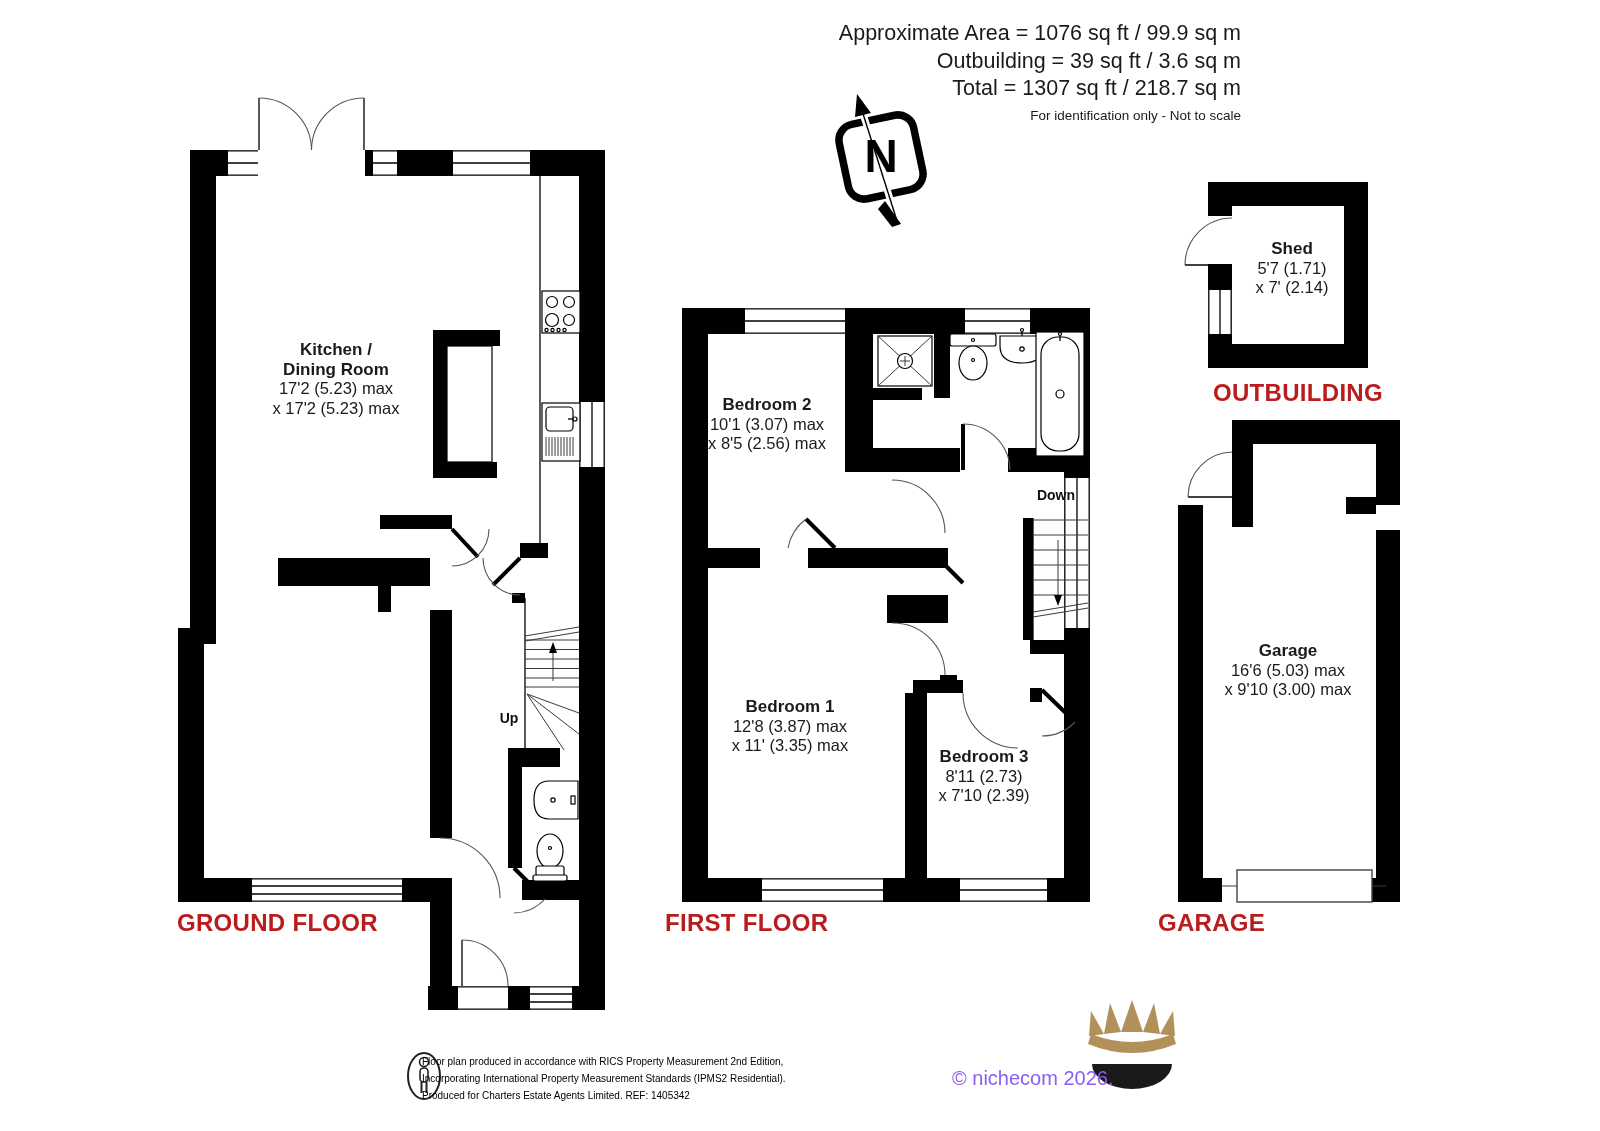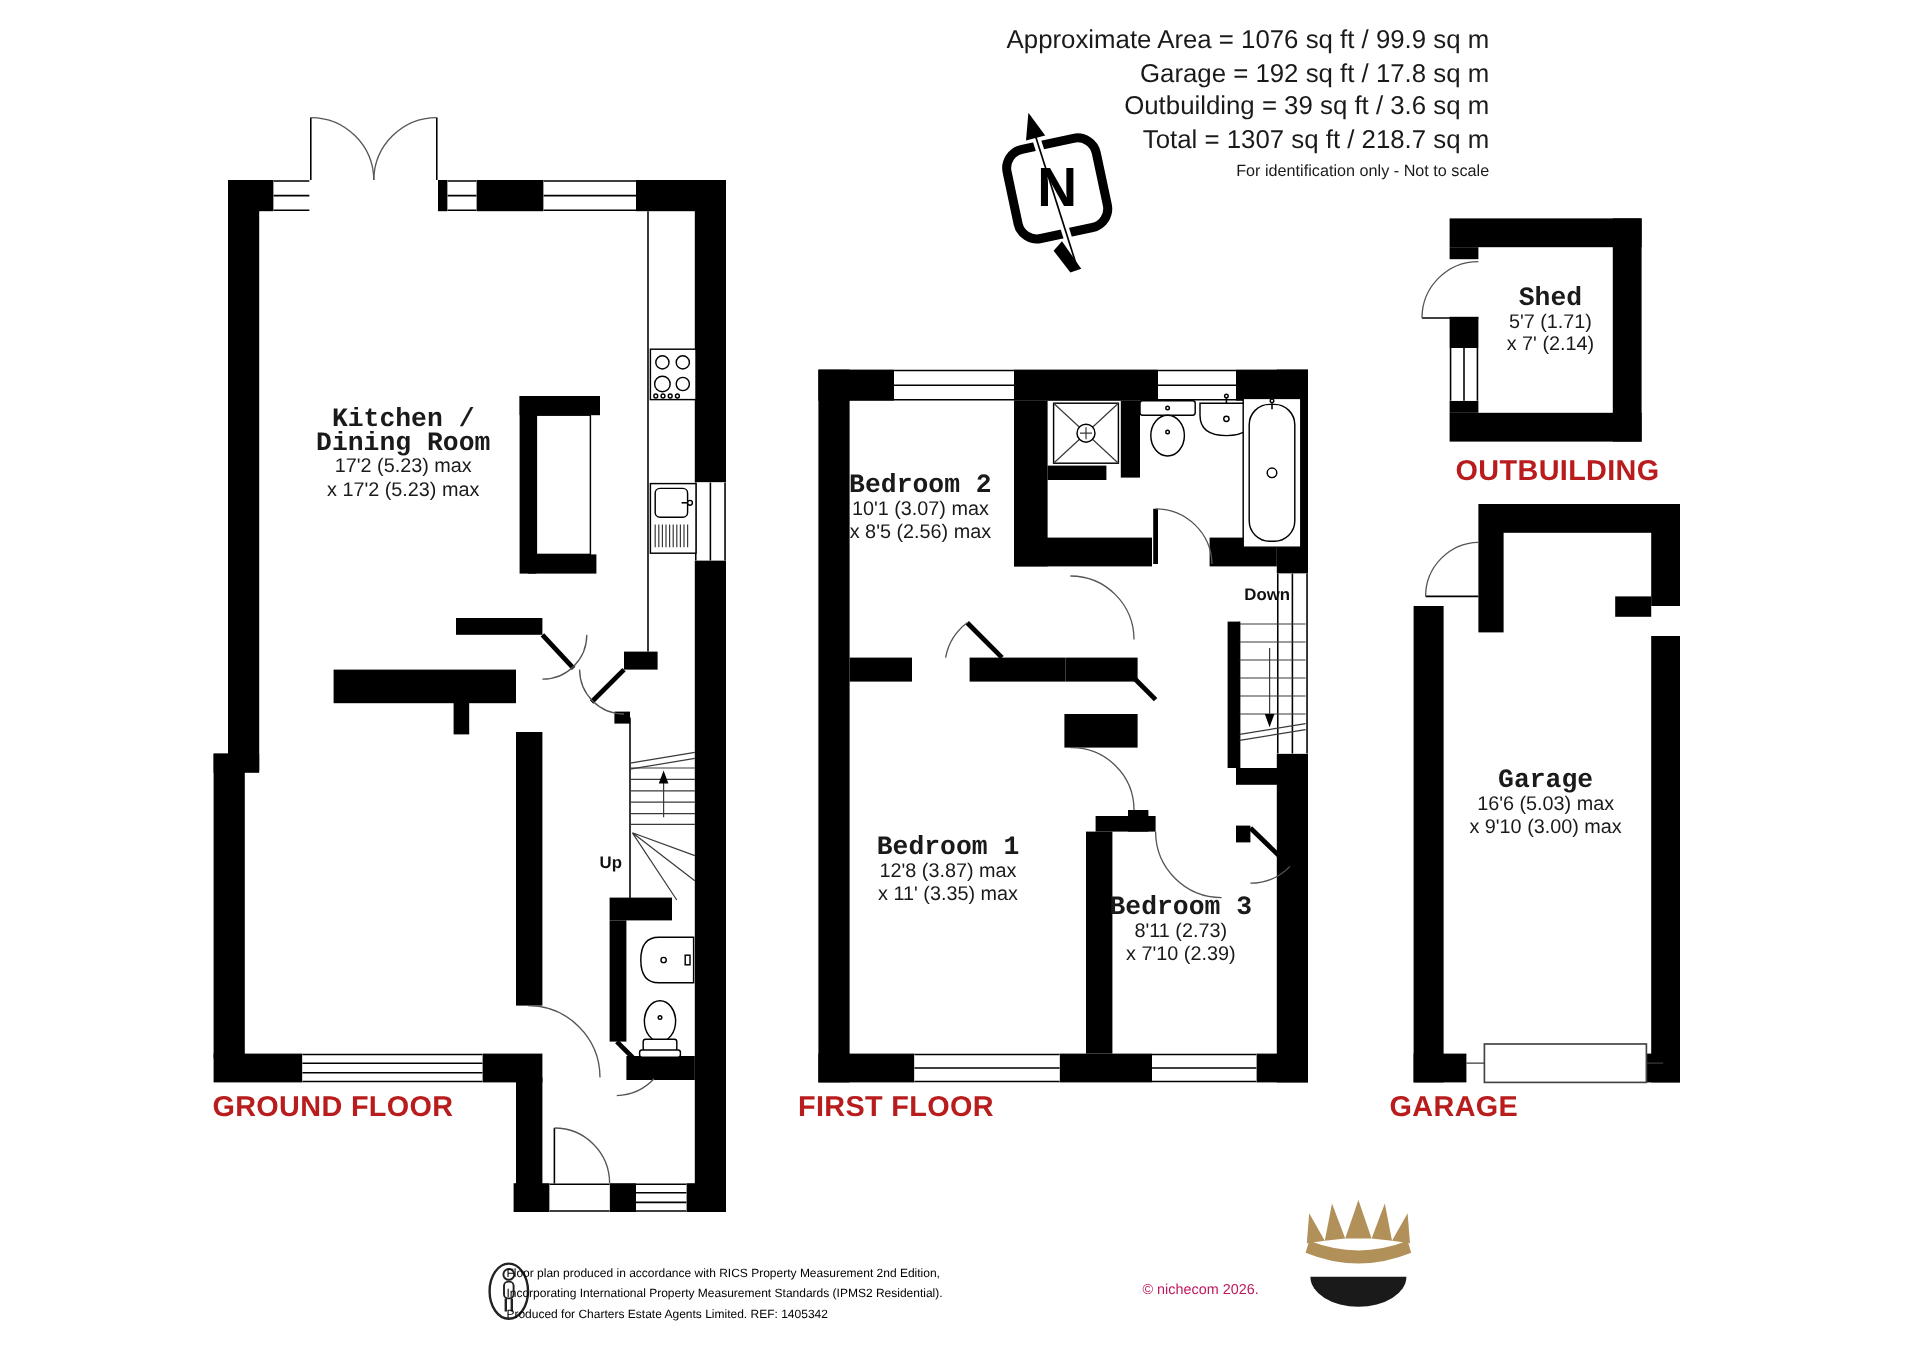--- a/index.html
+++ b/index.html
@@ -6,30 +6,30 @@
     font-family:"Liberation Sans",sans-serif;}
   #canvas{position:relative;width:1296px;height:1131px;background:#fff;}
   svg{position:absolute;left:0;top:0;}
   .wall{fill:#000;}
   .thin{stroke:#000;stroke-width:1.3;fill:none;}
   .hair{stroke:#3a3a3a;stroke-width:1;fill:none;}
   .arc{stroke:#555;stroke-width:1.1;fill:none;}
   .leaf{stroke:#000;stroke-width:4;fill:none;}
   .fix{stroke:#000;stroke-width:1.2;fill:#fff;}
   .lbl{position:absolute;color:#1a1a1a;text-align:center;transform:translateX(-50%);line-height:19.5px;white-space:nowrap;}
-  .rn{font-weight:bold;font-size:22px;font-family:Liberation Mono, monospace;}
+  .rn{font-weight:bold;font-size:17px;}
   .rd{font-size:16.5px;}
   .floor-title{position:absolute;font-weight:bold;font-size:24px;color:#b91c1c;white-space:nowrap;letter-spacing:.3px;text-align:right;}
   .stair-lbl{position:absolute;font-weight:bold;font-size:14px;color:#111;transform:translateX(-50%);}
   #header{position:absolute;right:55px;top:20px;text-align:right;color:#1a1a1a;}
   #header .big{font-size:21.5px;line-height:27.5px;}
   #header .small{font-size:13.5px;margin-top:5px;}
   #compass-n{position:absolute;left:881px;top:158px;transform:translate(-50%,-54%);font-weight:bold;font-size:46px;color:#000;}
   #footer-text{position:absolute;left:422px;top:1053px;font-size:10px;line-height:17px;color:#000000;}
-  #copyright{position:absolute;left:952px;top:1067px;font-size:12px;color:#be185d;white-space:nowrap;}
+  #copyright{position:absolute;left:952px;top:1067px;font-size:20px;color:#8b5cf6;white-space:nowrap;}
 </style>
 </head>
 <body>
 
 <div id="canvas">
 
 <svg width="1600" height="1131" viewBox="0 0 1600 1131">
 
   <g>
 
@@ -331,21 +331,20 @@
     <path d="M1104 1034 L1110 1003 L1121 1032 Z" fill="#b1905a"></path>
     <path d="M1121 1032 L1132 1000 L1143 1032 Z" fill="#b1905a"></path>
     <path d="M1143 1032 L1154 1003 L1160 1034 Z" fill="#b1905a"></path>
     <path d="M1160 1034 L1173 1011 L1175 1036 Z" fill="#b1905a"></path>
     <path d="M1092 1064 A40 25 0 0 0 1172 1064 Z" fill="#1a1a1a"></path>
   </g>
 </svg>
 
 <div id="header">
   <div class="big">Approximate Area = 1076 sq ft / 99.9 sq m</div>
-  <div class="big">Garage = 192 sq ft / 17.8 sq m</div>
   <div class="big">Outbuilding = 39 sq ft / 3.6 sq m</div>
   <div class="big">Total = 1307 sq ft / 218.7 sq m</div>
   <div class="small">For identification only - Not to scale</div>
 </div>
 
 <div id="compass-n">N</div>
 
 <div class="lbl" style="left:336px;top:340px">
   <div class="rn">Kitchen /</div>
   <div class="rn">Dining Room</div>

